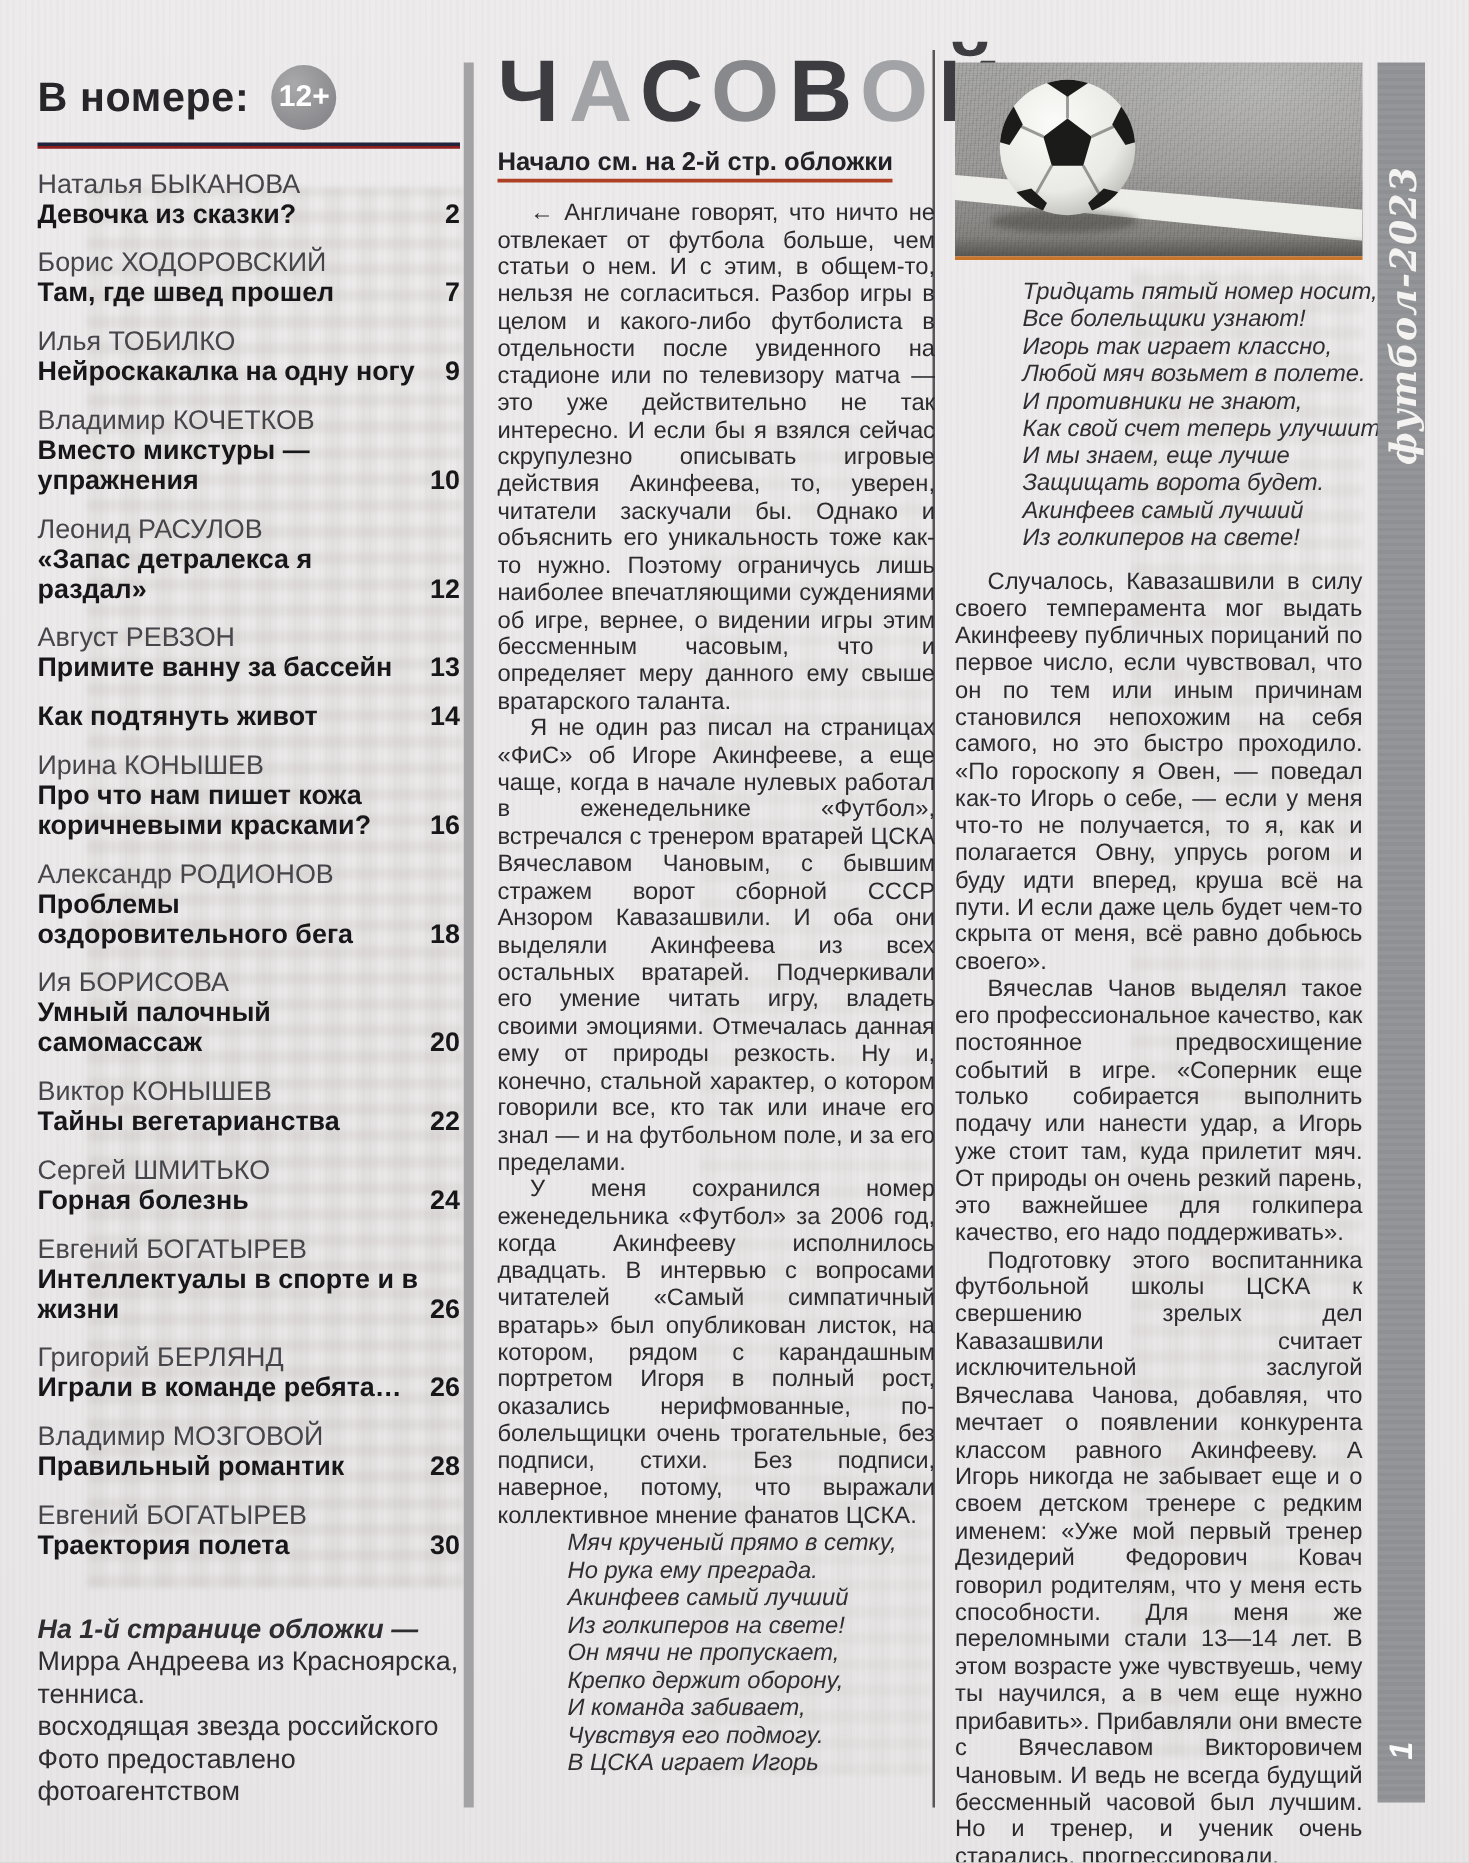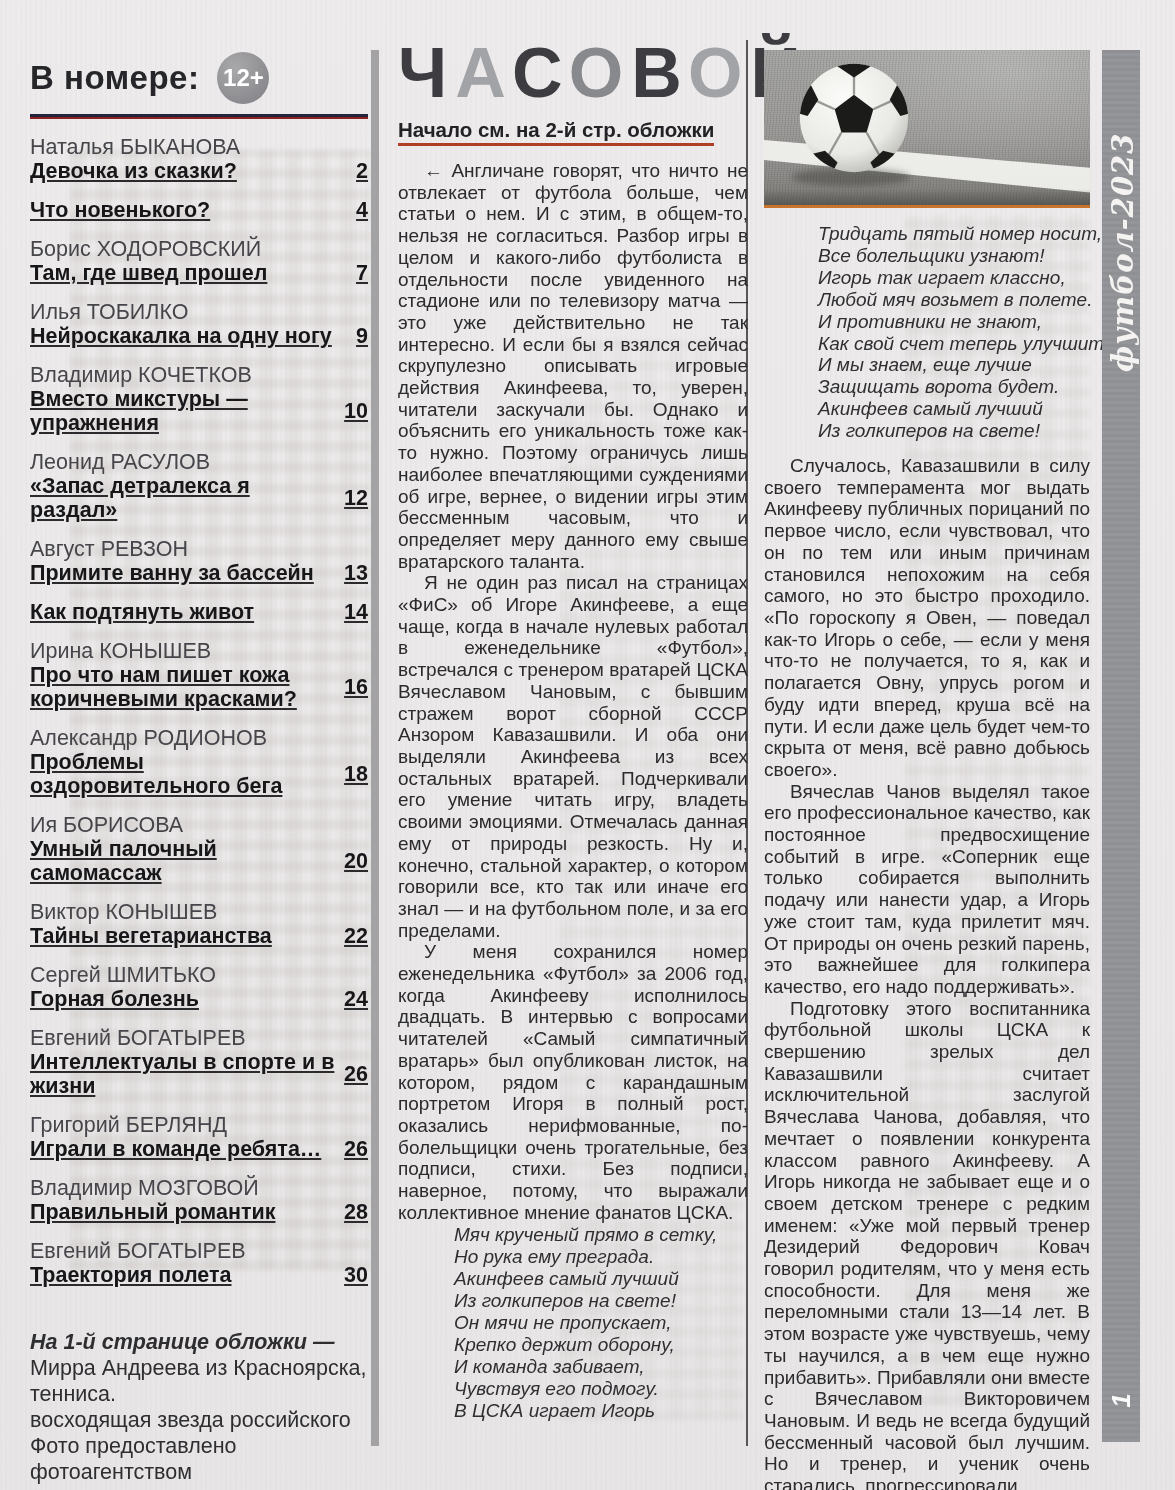--- a/index.html
+++ b/index.html
@@ -34,21 +34,21 @@
     width:52px;height:52px;border-radius:50%;
     background:radial-gradient(circle at 35% 30%, #a9a9ab, #8c8c90 70%, #7f7f83);
     color:#fff;font-weight:bold;font-size:24px;
     display:flex;align-items:center;justify-content:center;flex:0 0 auto;
   }
   .toc-rule{margin-top:10px;height:5px;
     background:linear-gradient(180deg,#20243d 0 60%, #8e1f1f 60% 100%);}
   .toc-list{margin-top:16px;}
   .toc-item{margin-bottom:15px;}
   .toc-author{font-size:21.5px;line-height:24px;color:#45454a;}
-  .toc-row{display:flex;align-items:center;text-decoration:underline;}
+  .toc-row{display:flex;align-items:flex-end;}
   .toc-title{flex:1;font-size:21.5px;line-height:24px;font-weight:bold;color:#17171a;padding-right:8px;}
   .toc-page{font-size:21.5px;line-height:24px;font-weight:bold;color:#17171a;}
   .cover-note{margin-top:42px;font-size:21.5px;line-height:26px;color:#2e2e31;}
   .cover-lead{font-style:italic;font-weight:bold;}
 
   
   .divider-left{position:absolute;left:371px;top:50px;width:8px;height:1396px;background:#a3a3a5;z-index:1;}
   .divider-mid{position:absolute;left:746px;top:40px;width:2px;height:1406px;background:#57575a;z-index:1;}
   .edition-strip{position:absolute;left:1102px;top:50px;width:38px;height:1392px;background:
       repeating-linear-gradient(0deg, rgba(255,255,255,.05) 0 3px, rgba(0,0,0,0) 3px 6px),#8f9094;z-index:2;}
@@ -114,26 +114,20 @@
       <span class="toc-header">В номере:</span>
       <span class="age-badge">12+</span>
     </div>
     <div class="toc-rule"></div>
     <div class="toc-list">
         <div class="toc-item">
           <div class="toc-author">Наталья БЫКАНОВА</div>
           <div class="toc-row">
             <div class="toc-title">Девочка из сказки?</div>
             <div class="toc-page">2</div>
-          </div>
-        </div>
-        <div class="toc-item">
-          <div class="toc-row">
-            <div class="toc-title">Что новенького?</div>
-            <div class="toc-page">4</div>
           </div>
         </div>
         <div class="toc-item">
           <div class="toc-author">Борис ХОДОРОВСКИЙ</div>
           <div class="toc-row">
             <div class="toc-title">Там, где швед прошел</div>
             <div class="toc-page">7</div>
           </div>
         </div>
         <div class="toc-item">

